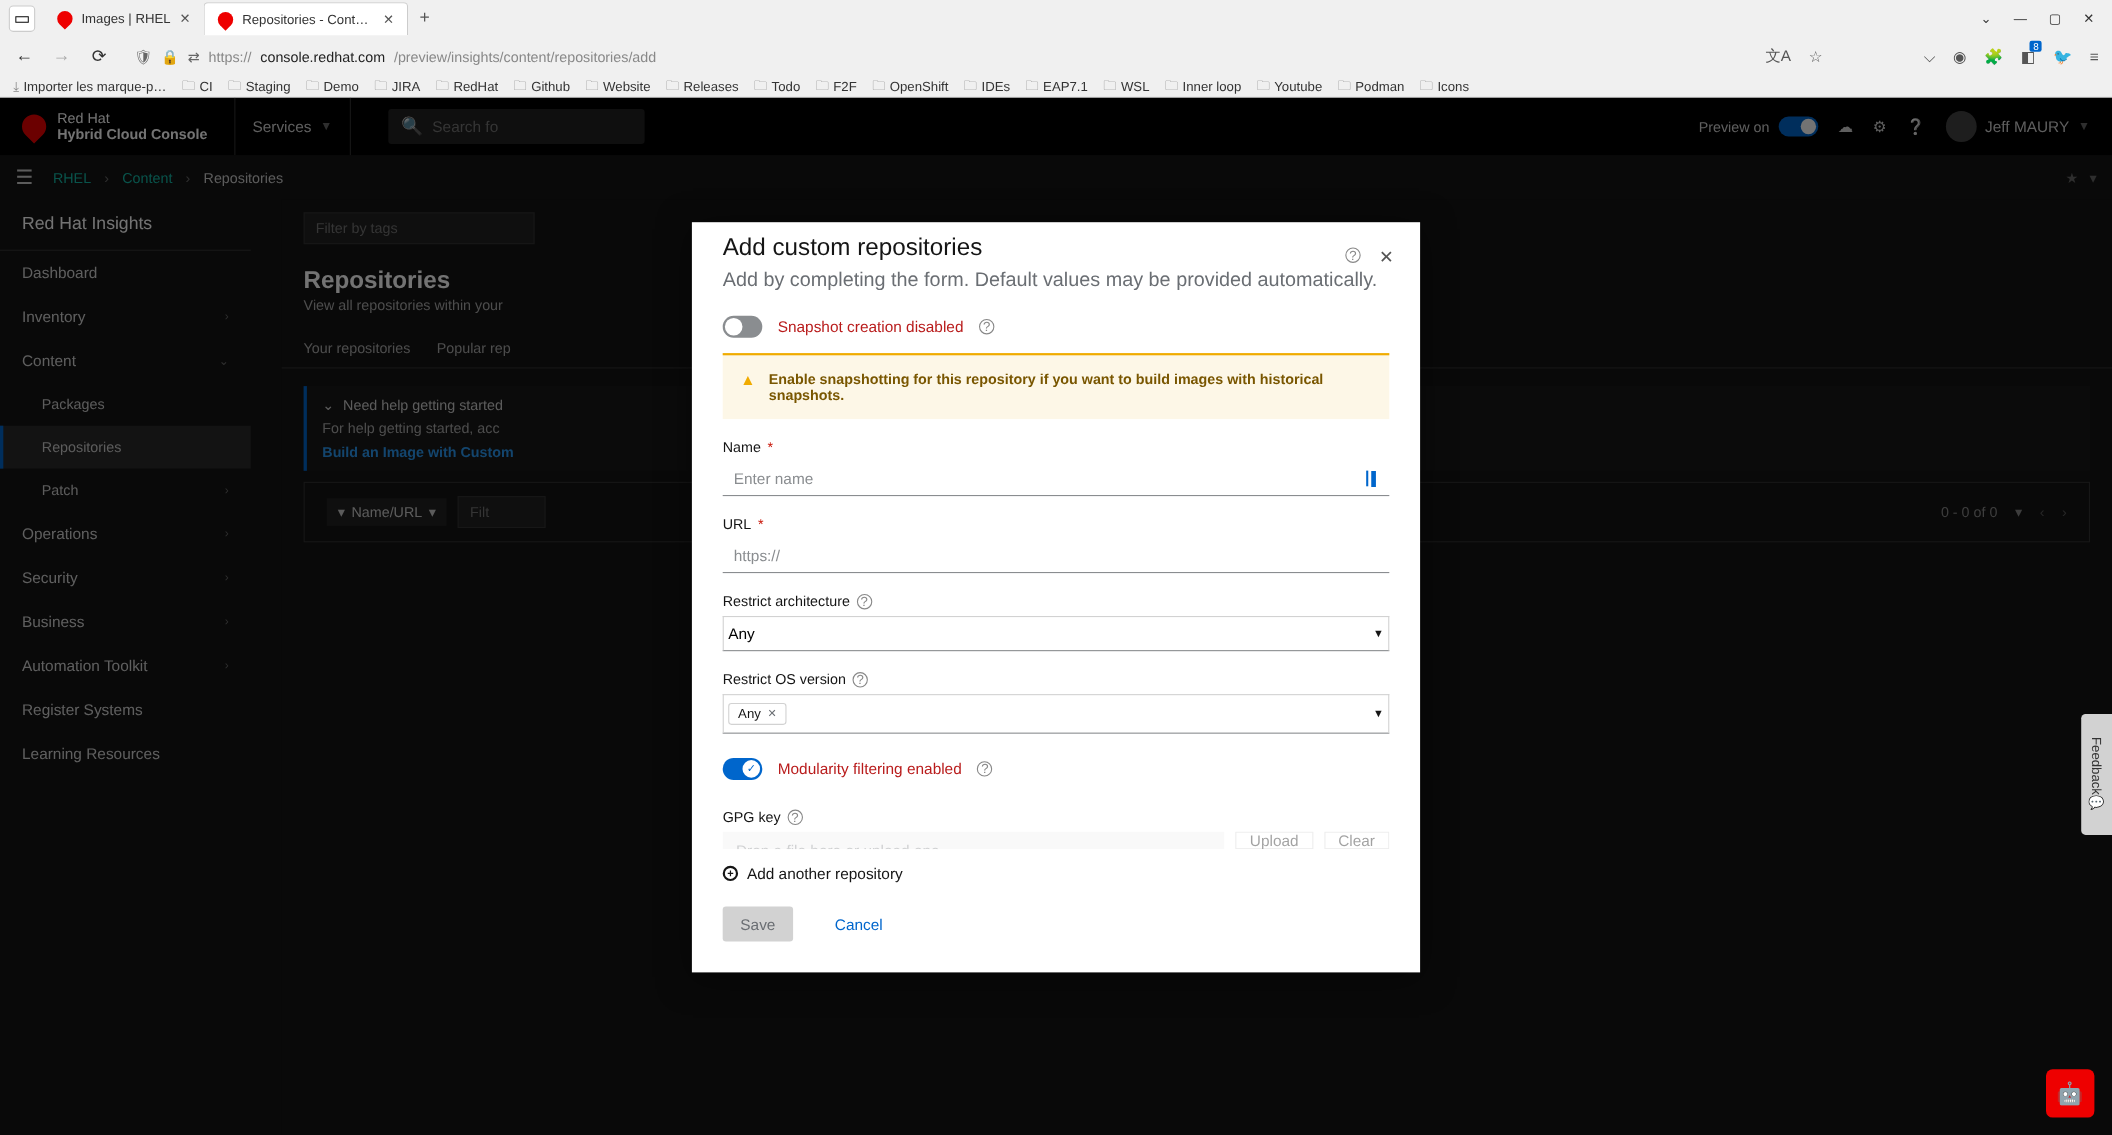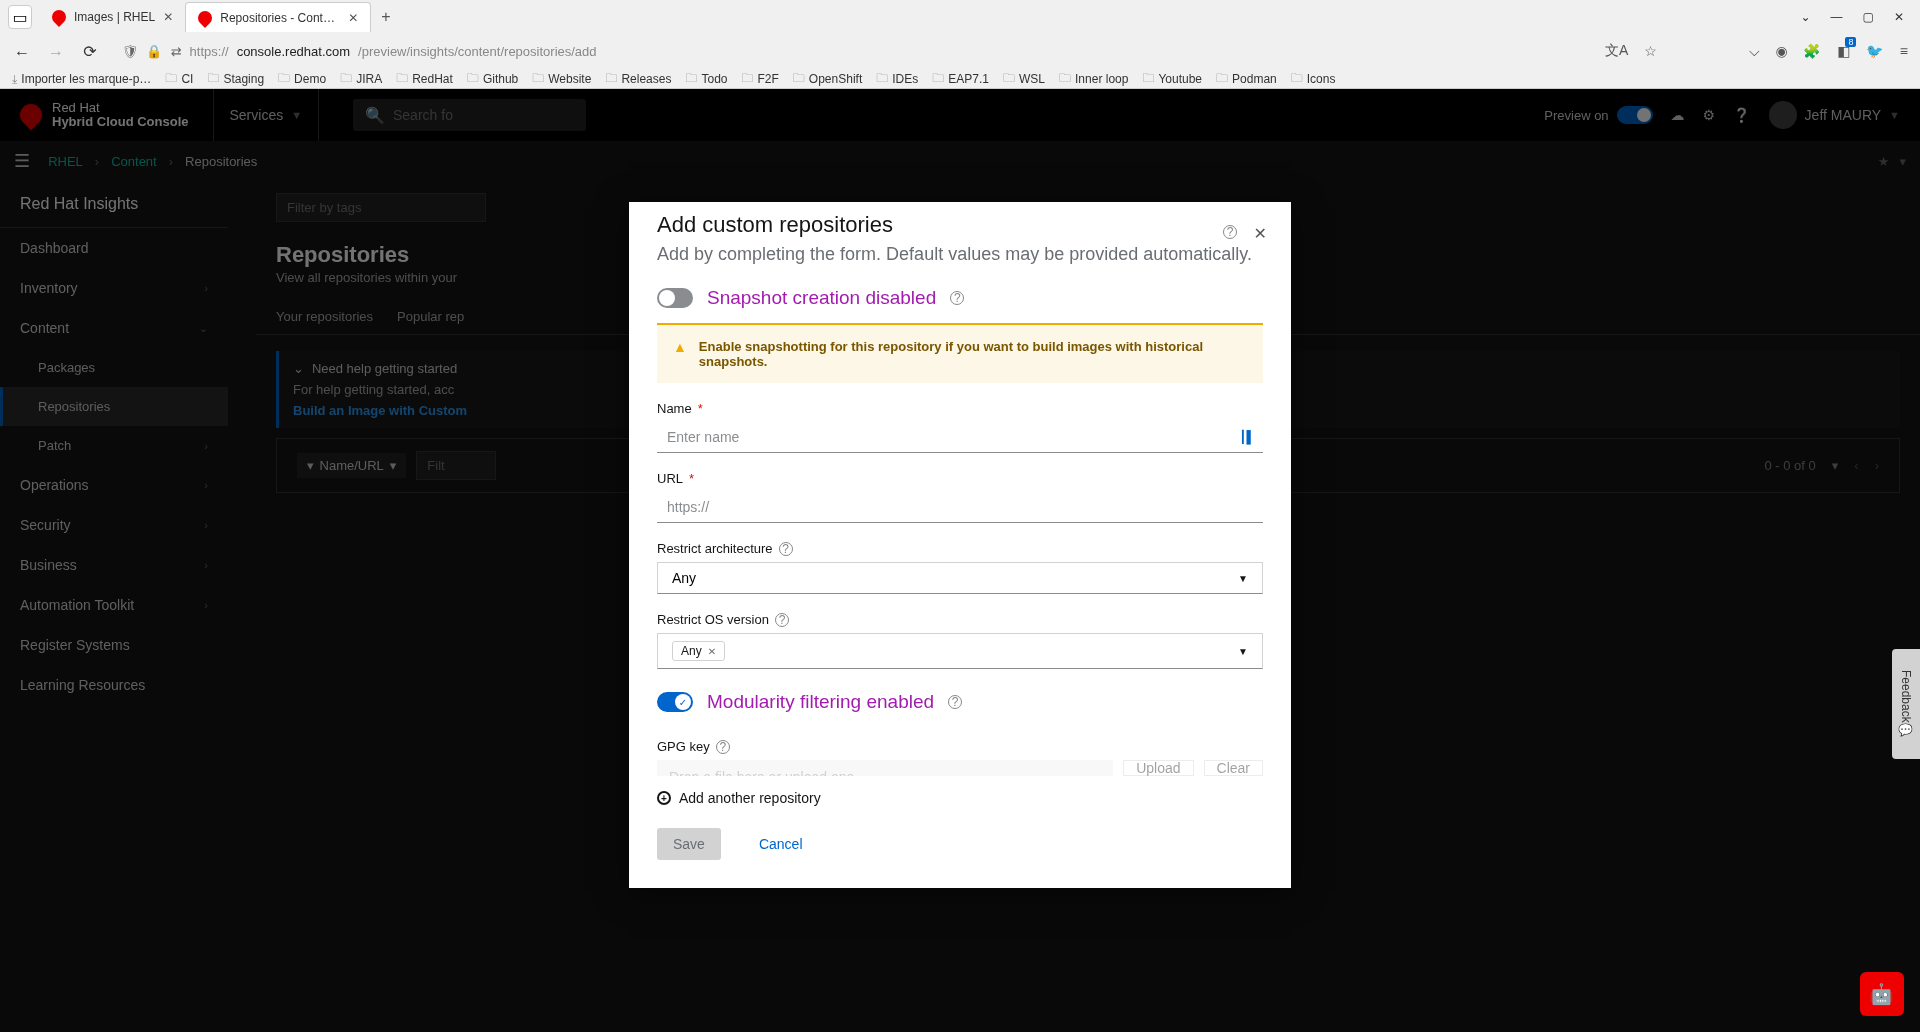--- a/index.html
+++ b/index.html
@@ -95,34 +95,34 @@
 .modal-title { font-size:22px; font-weight:500; color:#151515;}
 .modal-sub { padding:6px 0 14px; font-size:18px; color:#6a6e73;}
 .modal-close { position:absolute; right:24px; top:22px; font-size:16px; color:#555; cursor:pointer;}
 .modal-help { position:absolute; right:54px; top:23px; font-size:14px; color:#888;}
 .modal-body { padding:0 28px 0; overflow-y:auto; flex:1;}
 .snap-row { display:flex; align-items:center; gap:14px; padding:4px 0 14px;}
 .toggle-off { width:36px; height:20px; background:#8a8d90; border-radius:10px; position:relative;}
 .toggle-off .knob { width:16px; height:16px; background:#fff; border-radius:50%; position:absolute; top:2px; left:2px;}
 .toggle-on2 { width:36px; height:20px; background:#06c; border-radius:10px; position:relative;}
 .toggle-on2 .knob { width:16px; height:16px; background:#fff; border-radius:50%; position:absolute; top:2px; right:2px; display:flex; align-items:center; justify-content:center; color:#06c; font-size:10px;}
-.snap-label { font-size:19px; color:#a21caf;}
+.snap-label { font-size:14px; color:#b91c1c;}
 .help-ico { font-size:12px; color:#888; border:1px solid #888; border-radius:50%; width:14px; height:14px; display:inline-flex; align-items:center; justify-content:center; line-height:1;}
 .warning-banner { border-top:2px solid #f0ab00; background:#fdf7e7; padding:14px 16px; display:flex; gap:12px; margin-bottom:18px;}
 .warn-icon { color:#f0ab00; font-size:14px;}
 .warn-text { font-size:13px; font-weight:600; color:#795600;}
 
 .form-group { margin-bottom:18px;}
 .form-label { font-size:13px; color:#151515; margin-bottom:6px; display:flex; align-items:flex-end; gap:6px;}
 .req { color:#c9190b;}
 .text-input { width:100%; padding:7px 10px; font-size:14px; border:none; border-bottom:1px solid #8a8d90; background:#fff; outline:none; color:#151515;}
 .text-input::placeholder { color:#8a8d90; font-style:normal;}
 .name-input-wrap { position:relative;}
 .name-indicator { position:absolute; right:8px; top:8px; color:#06c; font-size:12px;}
-.select-input { width:100%; padding:7px 14px; font-size:14px; border:1px solid #d2d2d2; border-bottom:1px solid #8a8d90; background:#fff; display:flex; align-items:center; justify-content:space-between;gap:37px;}
+.select-input { width:100%; padding:7px 4px; font-size:14px; border:1px solid #d2d2d2; border-bottom:1px solid #8a8d90; background:#fff; display:flex; align-items:center; justify-content:space-between;gap:37px;}
 .select-caret { font-size:10px; color:#151515;}
 .chip2 { display:inline-flex; align-items:center; gap:6px; border:1px solid #d2d2d2; border-radius:3px; padding:2px 8px; font-size:12px; color:#151515;}
 .chip2 .x { color:#6a6e73; font-size:10px;}
 
 .gpg-row { display:flex; gap:10px;}
 .gpg-drop { flex:1; background:#f0f0f0; padding:9px 12px; color:#8a8d90; font-size:14px;}
 .gpg-btn { padding:0 12px; border:1px solid #d2d2d2; background:#fff; font-size:14px; color:#151515; display:flex; align-items:center;}
 
 .add-another { padding:14px 28px 0; display:flex; align-items:center; gap:8px; color:#151515; font-size:14px;}
 .plus-circle { width:14px; height:14px; border:2px solid #151515; border-radius:50%; display:flex; align-items:center; justify-content:center; font-size:10px; font-weight:700;}

